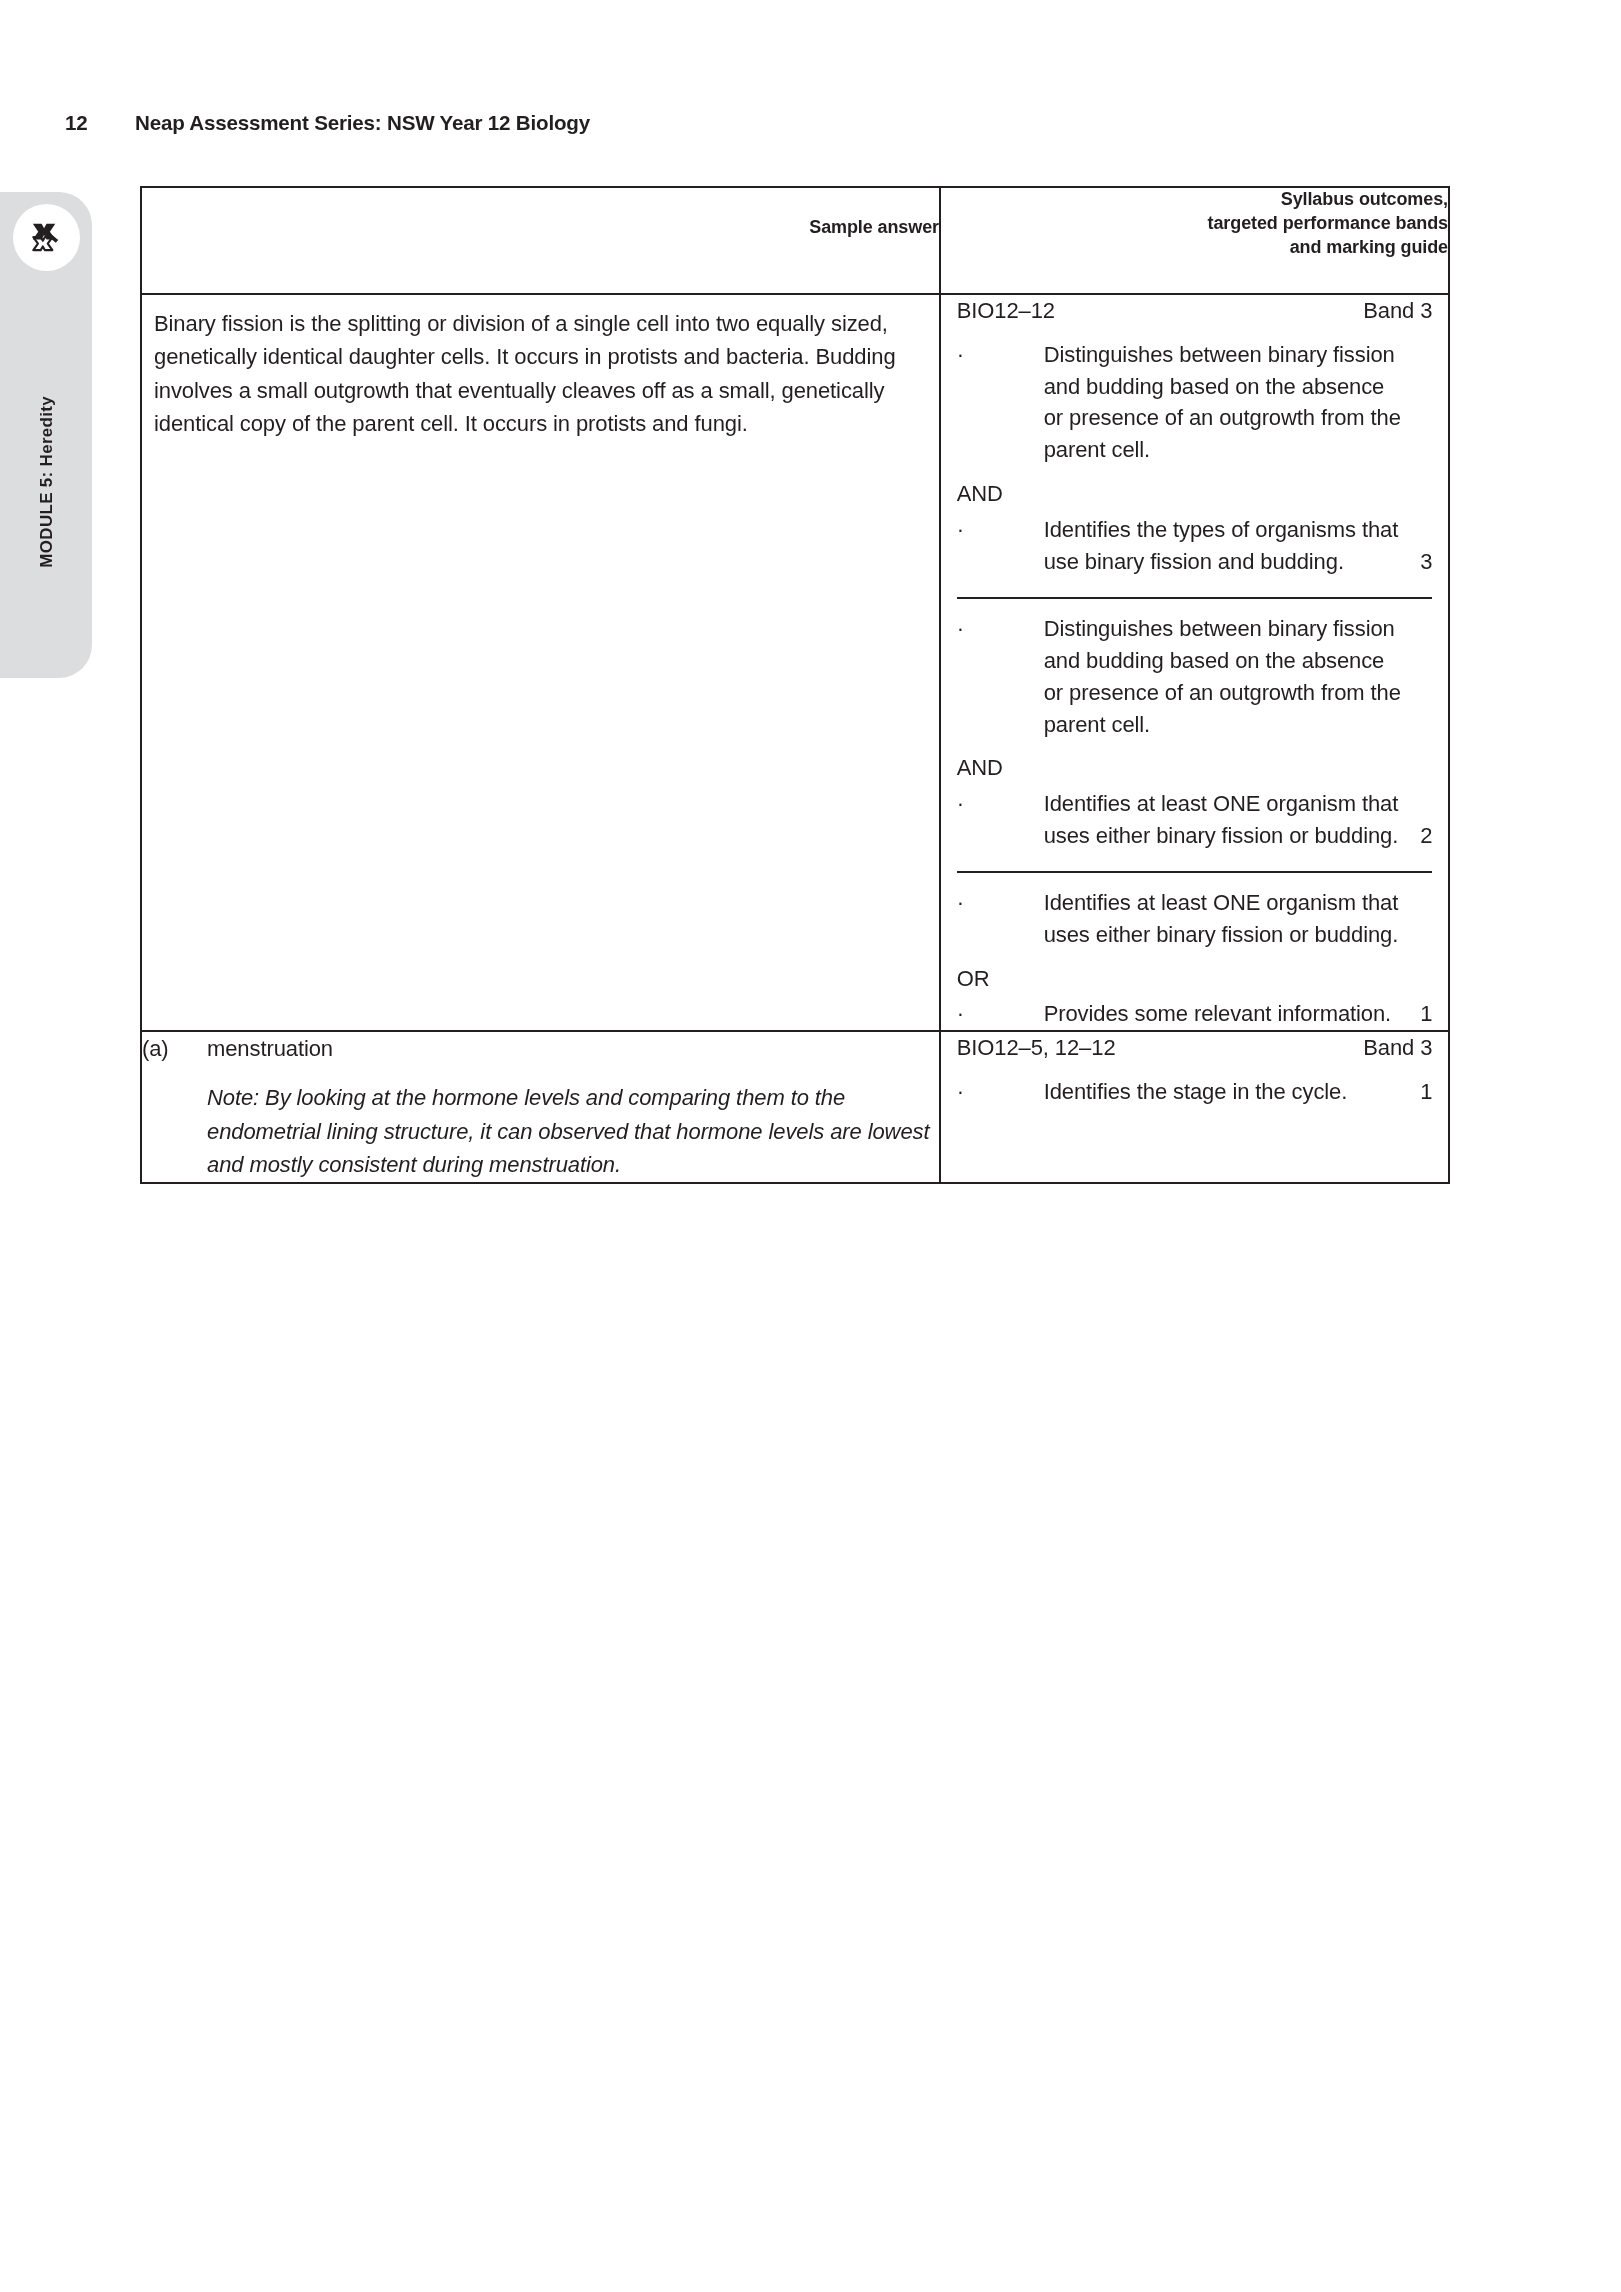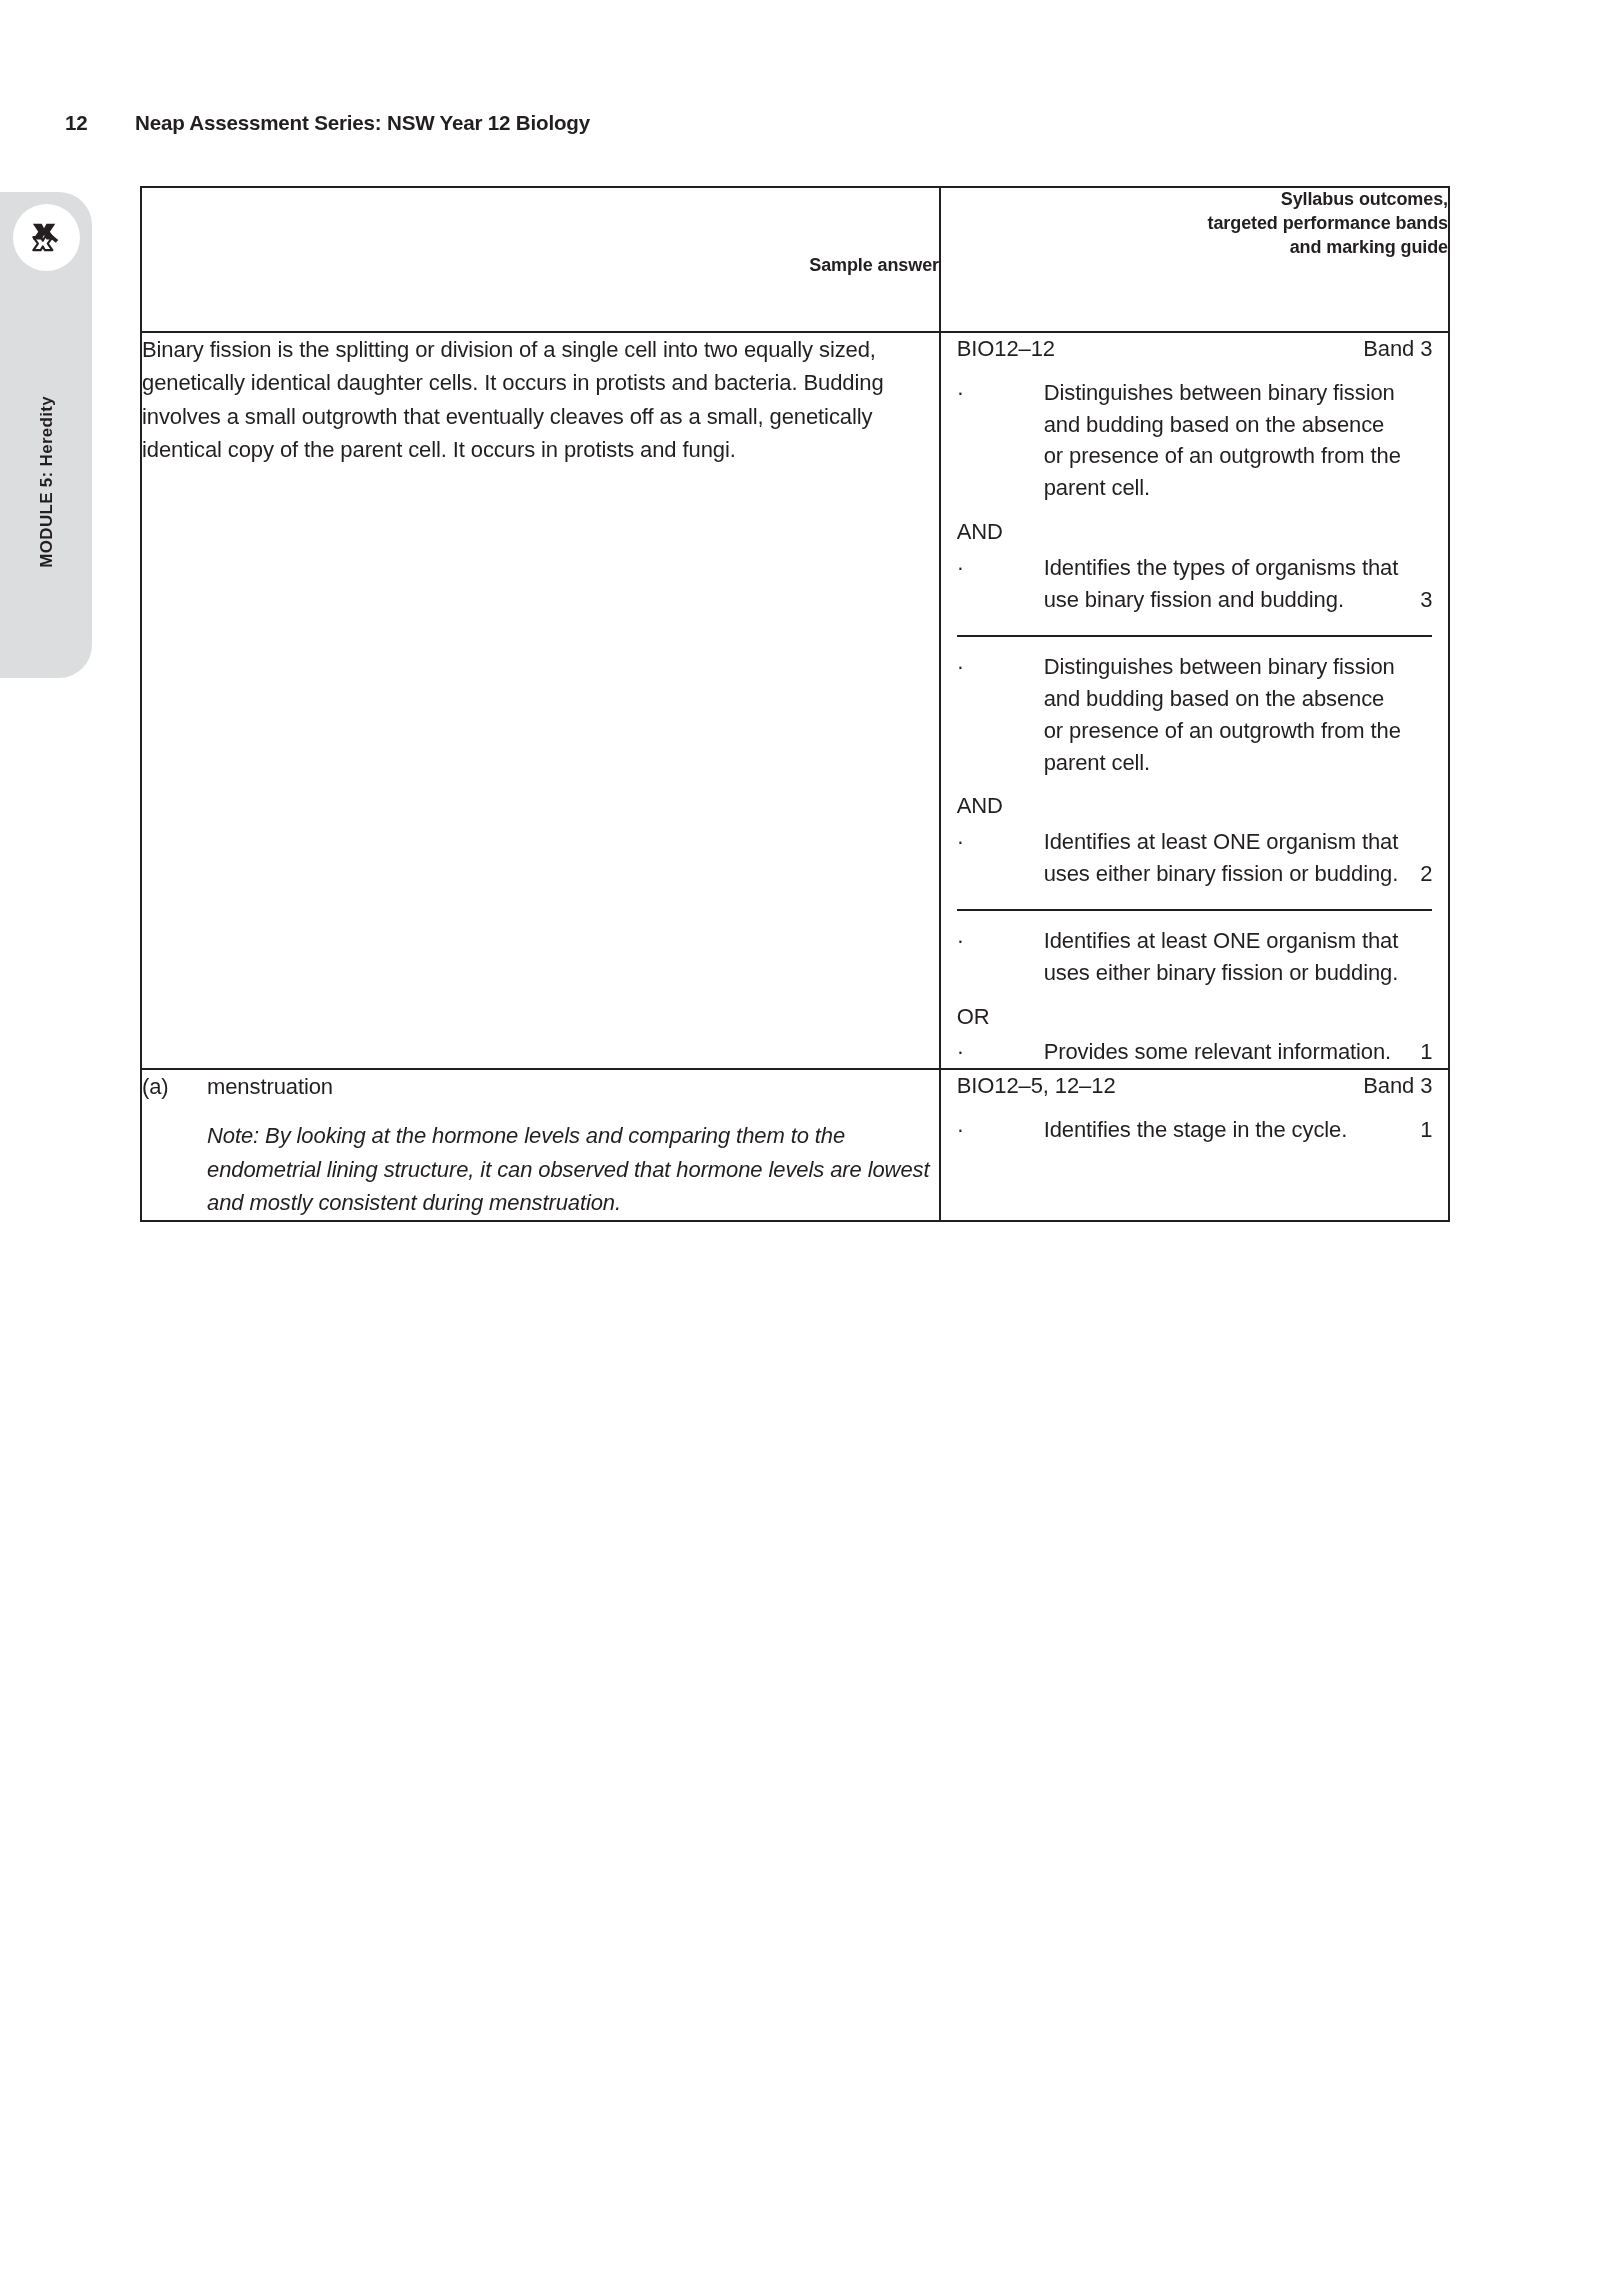--- a/index.html
+++ b/index.html
@@ -111,40 +111,40 @@
 
   .th-cell {
     text-align: right;
     font-size: 18px;
     font-weight: bold;
     line-height: 1.33;
     padding: 20.6px 17.6px 19.6px 17.6px;
     vertical-align: middle;
     letter-spacing: -0.1px;
   }
-  .th-cell.answer-head { padding-top: 66px; padding-bottom: 53px; }
+  .th-cell.answer-head { padding-top: 28px; padding-bottom: 53px; }
 
   .qheading-cell {
     padding: 12.7px 15.7px 11.8px 15.7px;
   }
   .qheading {
     font-size: 26.5px;
     font-weight: bold;
     letter-spacing: -0.2px;
     line-height: 1.22;
   }
   .qheading-blank { padding: 0; }
 
   .answer-cell {
     padding: 17.6px 17.6px 19.6px 17.6px;
     font-size: 22px;
     line-height: 1.52;
     letter-spacing: -0.1px;
   }
-  .answer-cell p { margin: 0; }
+  .answer-cell p { margin: 12px; }
 
   .outcome-cell {
     padding: 17.6px 0 15.7px 0;
     font-size: 22px;
     line-height: 1.45;
     letter-spacing: -0.1px;
   }
 
   .outcome-band-block { padding: 0 15.7px; }
 

